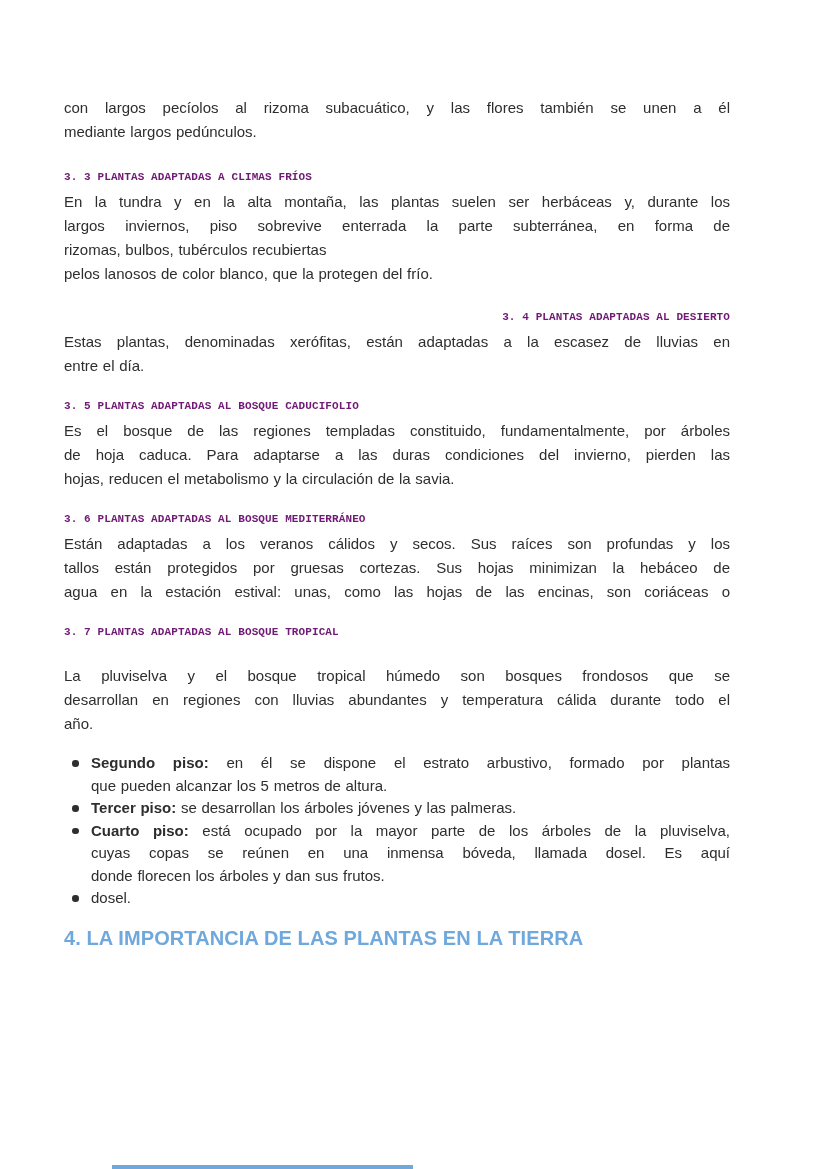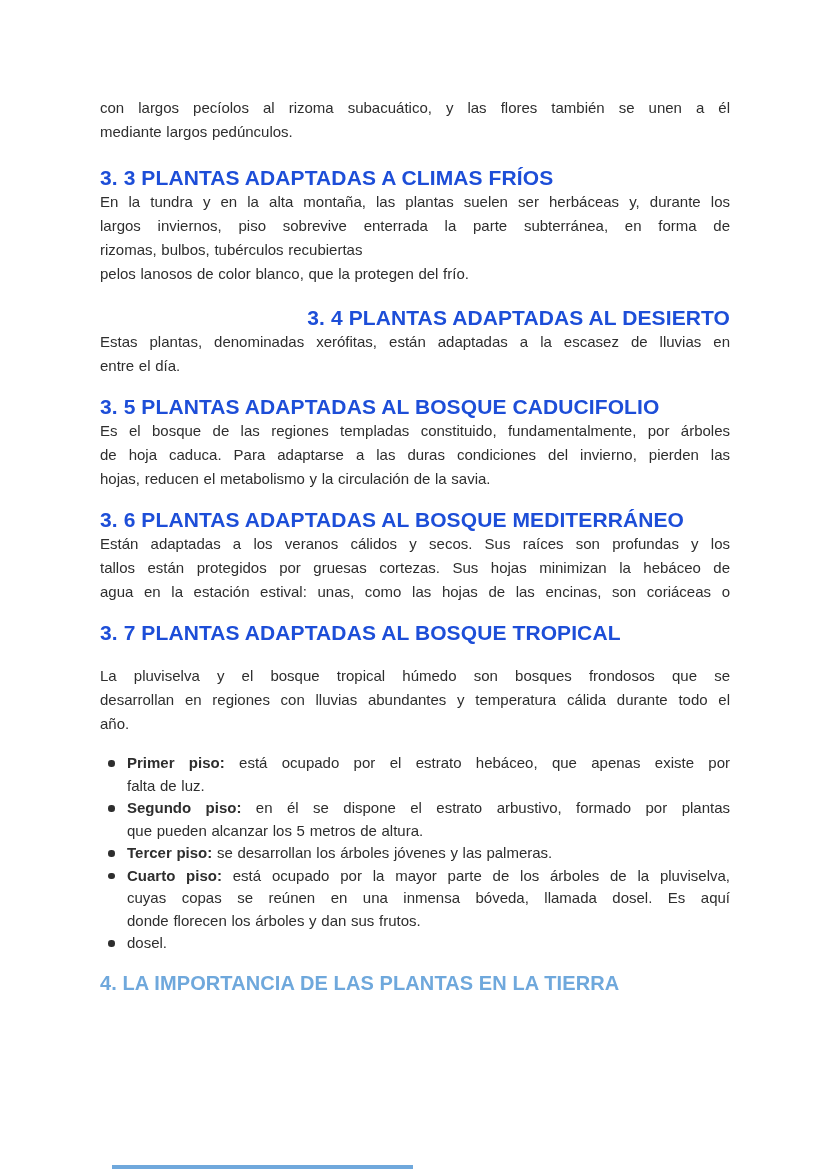--- a/index.html
+++ b/index.html
@@ -7,37 +7,38 @@
     width: 828px; height: 1169px;
     background: #ffffff;
     font-family: "Liberation Sans", "DejaVu Sans", sans-serif;
     color: #2e2e2e;
     position: relative;
     overflow: hidden;
   }
   .page {
     box-sizing: border-box;
     width: 828px; height: 1169px;
-    padding: 96px 98px 0 100px;
+    padding: 96px 98px 0 64px;
   }
   .line {
     font-size: 15px;
     line-height: 24px;
     text-align: justify;
     text-align-last: justify;
     word-spacing: 0.5px;
   }
   .line.end { text-align-last: left; }
   .section-heading {
-    color: #1d4ed8;
-    font-size: 21px;
+    color: #701a75;
+    font-size: 11px;
     line-height: 25px;
     font-weight: 700;
     margin: 16px 0 0 0;
     letter-spacing: 0.1px;
+    font-family: Liberation Mono, monospace;
   }
   .mt21 { margin-top: 21px; }
   .mt19 { margin-top: 19px; text-align: right; }
   .para { margin: 0; }
   .para.gap { margin-top: 19px; }
   .tropical-list {
     list-style: none;
     margin: 16px 0 0 0;
     padding: 0;
   }
@@ -110,25 +111,20 @@
   <h2 class="section-heading">3. 7 PLANTAS ADAPTADAS AL BOSQUE TROPICAL</h2>
   <div class="para gap">
     <div class="line">La pluviselva y el bosque tropical húmedo son bosques frondosos que se</div>
     <div class="line">desarrollan en regiones con lluvias abundantes y temperatura cálida durante todo el</div>
     <div class="line end">año.</div>
   </div>
 
   <ul class="tropical-list">
     <li>
       <span class="bullet"></span>
-      <div class="line"><b class="lead">Primer piso:</b><span> está ocupado por el estrato hebáceo, que apenas existe por</span></div>
-      <div class="line end">falta de luz.</div>
-    </li>
-    <li>
-      <span class="bullet"></span>
       <div class="line"><b class="lead">Segundo piso:</b><span> en él se dispone el estrato arbustivo, formado por plantas</span></div>
       <div class="line end">que pueden alcanzar los 5 metros de altura.</div>
     </li>
     <li>
       <span class="bullet"></span>
       <div class="line end"><b class="lead">Tercer piso:</b><span> se desarrollan los árboles jóvenes y las palmeras.</span></div>
     </li>
     <li>
       <span class="bullet"></span>
       <div class="line"><b class="lead">Cuarto piso:</b><span> está ocupado por la mayor parte de los árboles de la pluviselva,</span></div>

